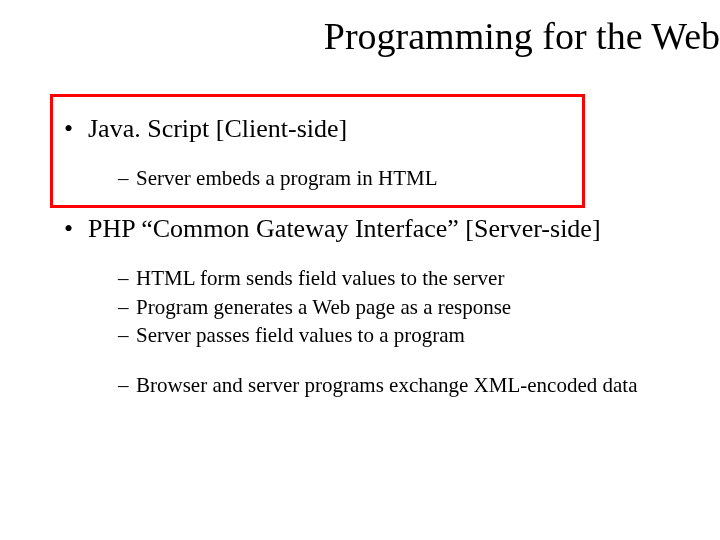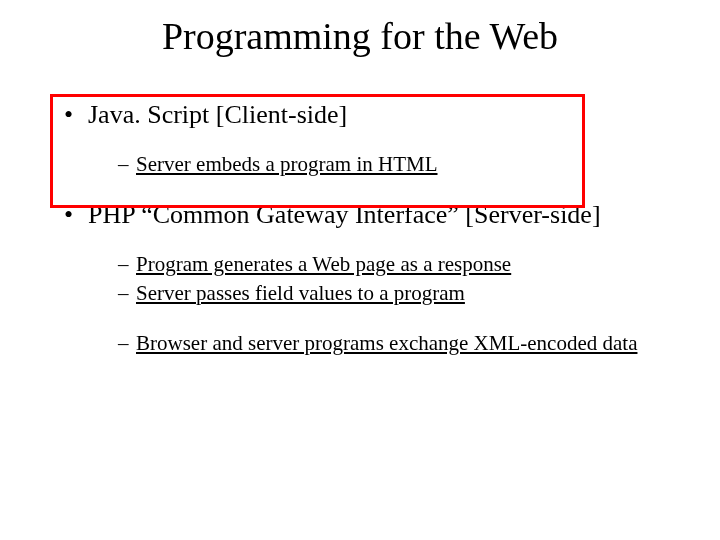--- a/index.html
+++ b/index.html
@@ -15,47 +15,46 @@
     position: relative;
     width: 720px;
     height: 540px;
     box-sizing: border-box;
   }
   .title {
     position: absolute;
     top: 14px;
     left: 0;
     width: 720px;
-    text-align: center;
+    text-align: right;
     font-size: 38px;
     font-weight: 400;
   }
   .content {
     position: absolute;
-    top: 100px;
+    top: 114px;
     left: 60px;
     width: 620px;
   }
   .top-bullet {
     font-size: 26px;
     margin: 0 0 6px 0;
     padding-left: 28px;
     position: relative;
   }
   .top-bullet::before {
     content: "•";
     position: absolute;
     left: 4px;
     top: 0;
     font-size: 26px;
   }
   .sub-list {
     margin: 20px 0 22px 0;
     padding-left: 58px;
-    text-decoration: underline;
   }
   .sub-item {
     font-size: 21px;
     line-height: 1.35;
     position: relative;
     padding-left: 18px;
   }
   .sub-item::before {
     content: "–";
     position: absolute;
@@ -77,20 +76,21 @@
 
   <div class="content">
 
     <div class="top-bullet">Java. Script [Client-side]</div>
     <div class="sub-list">
       <div class="sub-item">Server embeds a program in HTML</div>
     </div>
 
     <div class="top-bullet">PHP “Common Gateway Interface” [Server-side]</div>
     <div class="sub-list">
+      <div class="sub-item">HTML form sends field values to the server</div>
       <div class="sub-item">Program generates a Web page as a response</div>
       <div class="sub-item">Server passes field values to a program</div>
     </div>
 
     <div class="sub-list">
       <div class="sub-item">Browser and server programs exchange XML-encoded data</div>
     </div>
 
   </div>
 

